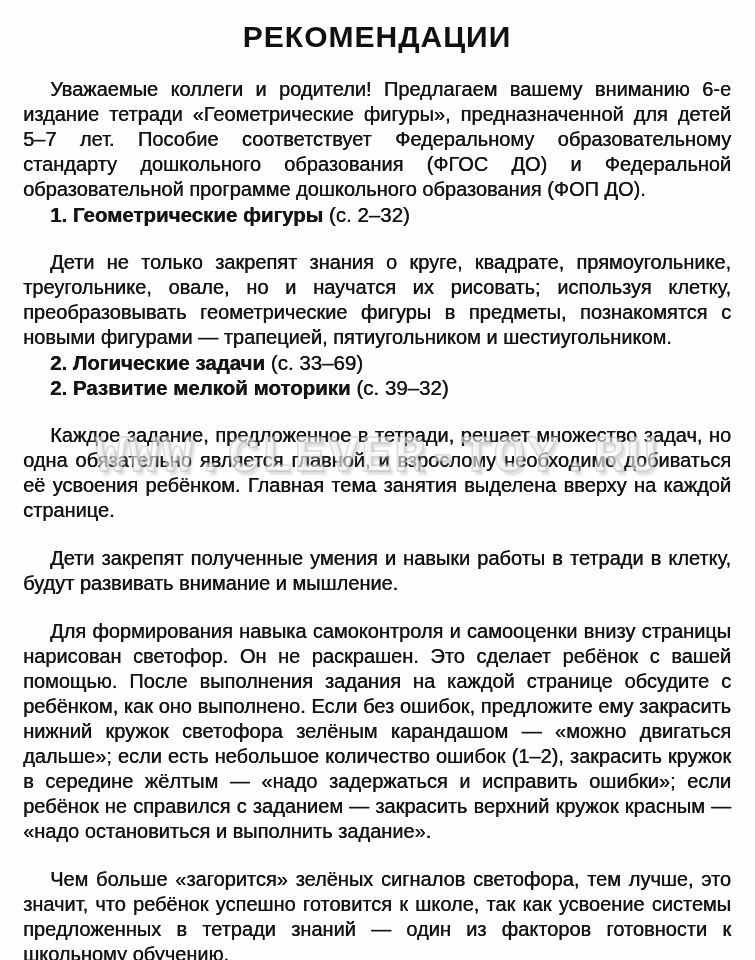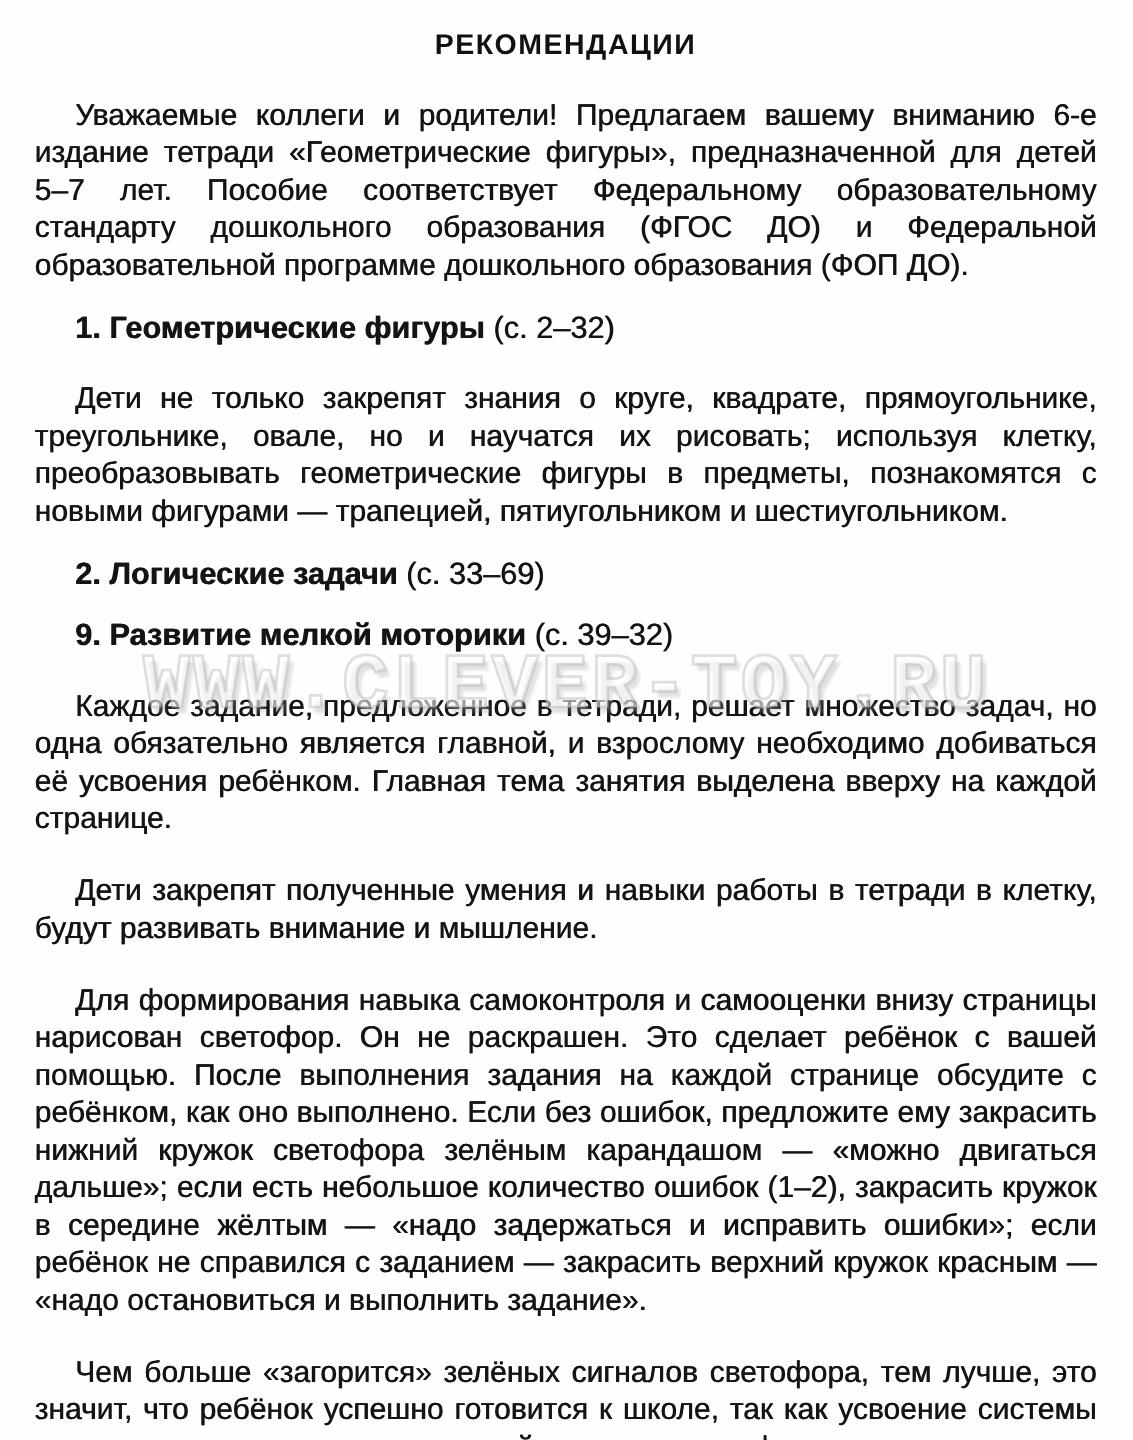--- a/index.html
+++ b/index.html
@@ -16,40 +16,39 @@
   }
   .content {
     position: absolute;
     left: 23px;
     right: 24px;
     top: 20px;
     z-index: 1;
   }
   .title {
     text-align: center;
-    font-size: 19px;
+    font-size: 30px;
     font-weight: 700;
     letter-spacing: 1px;
     margin-bottom: 19px;
     color: #111111;
   }
   .para {
     font-size: 20px;
     line-height: 25px;
     text-align: justify;
     text-indent: 27px;
     text-shadow: 0.4px 0 0 #141414; 
     hyphens: auto;
     margin-top: 23px;
   }
   .heading {
     font-size: 20.5px;
     line-height: 25px;
     text-indent: 27px;
-    margin-top: 16px;
     text-shadow: 0.4px 0 0 #141414;
     white-space: nowrap;
   }
   .heading .h-bold { font-weight: 700; }
   .heading .h-pages { font-weight: 400; }
   .watermark {
     position: absolute;
     left: 0;
     width: 100%;
     top: 428px;
@@ -79,21 +78,21 @@
     <p class="para">Уважаемые коллеги и родители! Предлагаем вашему вниманию 6-е издание тетради «Геометрические фигуры», предназначенной для детей 5–7 лет. Пособие соответствует Федеральному образовательному стандарту дошкольного образования (ФГОС ДО) и Федеральной образовательной программе дошкольного образования (ФОП ДО).</p>
 
 
     <p class="heading"><span class="h-bold">1. Геометрические фигуры</span> <span class="h-pages">(с. 2–32)</span></p>
 
     <p class="para">Дети не только закрепят знания о круге, квадрате, прямоугольнике, треугольнике, овале, но и научатся их рисовать; используя клетку, преобразовывать геометрические фигуры в предметы, познакомятся с новыми фигурами — трапецией, пятиугольником и шестиугольником.</p>
 
     <p class="heading"><span class="h-bold">2. Логические задачи</span> <span class="h-pages">(с. 33–69)</span></p>
 
 
-    <p class="heading"><span class="h-bold">9. Развитие мелкой моторики</span> <span class="h-pages">(с. 39–32)</span></p>
+    <p class="heading"><span class="h-bold">2. Развитие мелкой моторики</span> <span class="h-pages">(с. 39–32)</span></p>
 
     <p class="para">Каждое задание, предложенное в тетради, решает множество задач, но одна обязательно является главной, и взрослому необходимо добиваться её усвоения ребёнком. Главная тема занятия выделена вверху на каждой странице.</p>
 
     <p class="para">Дети закрепят полученные умения и навыки работы в тетради в клетку, будут развивать внимание и мышление.</p>
 
     <p class="para">Для формирования навыка самоконтроля и самооценки внизу страницы нарисован светофор. Он не раскрашен. Это сделает ребёнок с вашей помощью. После выполнения задания на каждой странице обсудите с ребёнком, как оно выполнено. Если без ошибок, предложите ему закрасить нижний кружок светофора зелёным карандашом — «можно двигаться дальше»; если есть небольшое количество ошибок (1–2), закрасить кружок в середине жёлтым — «надо задержаться и исправить ошибки»; если ребёнок не справился с заданием — закрасить верхний кружок красным — «надо остановиться и выполнить задание».</p>
 
     <p class="para">Чем больше «загорится» зелёных сигналов светофора, тем лучше, это значит, что ребёнок успешно готовится к школе, так как усвоение системы предложенных в тетради знаний — один из факторов готовности к школьному обучению.</p>
 
   </div>

